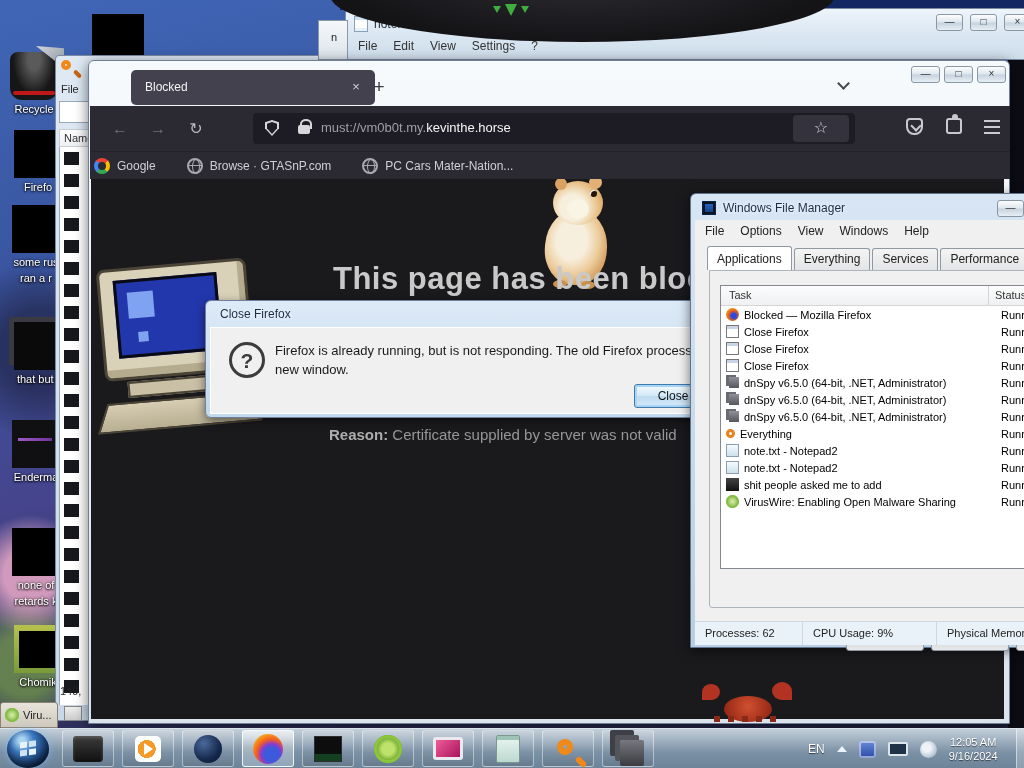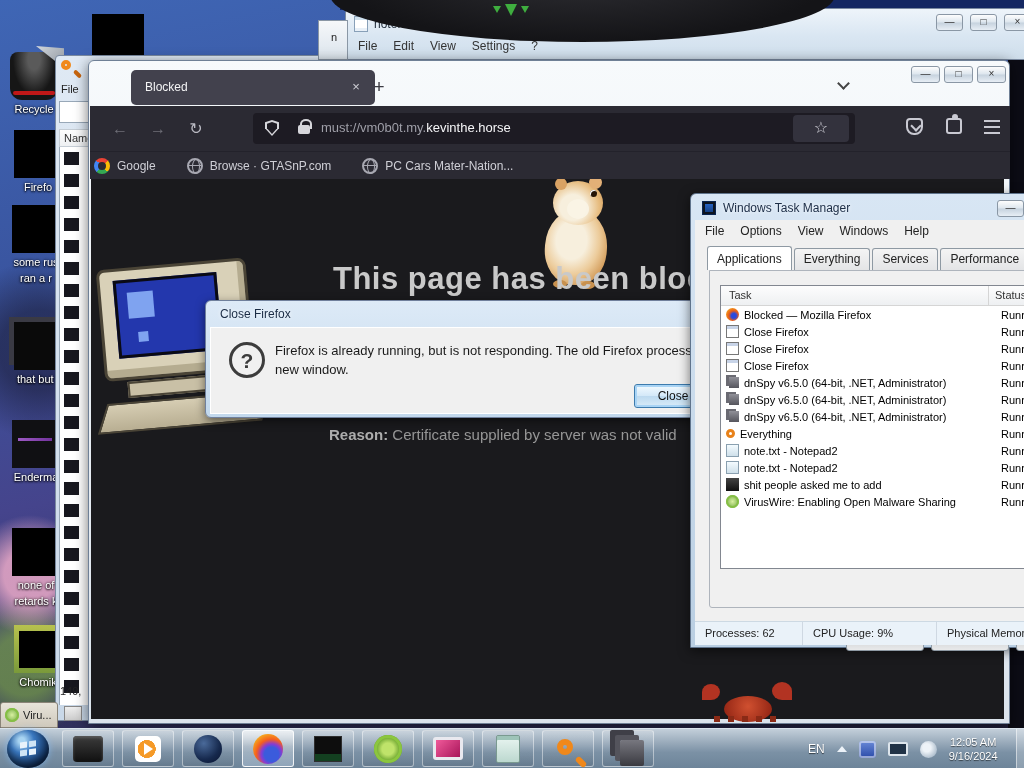--- a/index.html
+++ b/index.html
@@ -424,21 +424,21 @@
 
   <div id="crab">
     <div class="c-claw-l"></div>
     <div class="c-claw-r"></div>
     <div class="c-body"></div>
     <div class="c-legs"></div>
   </div>
 
   <div id="tm">
     <div class="tmico"></div>
-    <div class="tm-title">Windows Task Manager</div>
+    <div class="tm-title">Windows File Manager</div>
     <div class="tm-min aerobtn">—</div>
     <div class="tm-client">
       <div class="tm-menubar">
         <span>File</span>
           <span>Options</span>
           <span>View</span>
           <span>Windows</span>
           <span>Help</span>
       </div>
       <div class="tm-tabs">

